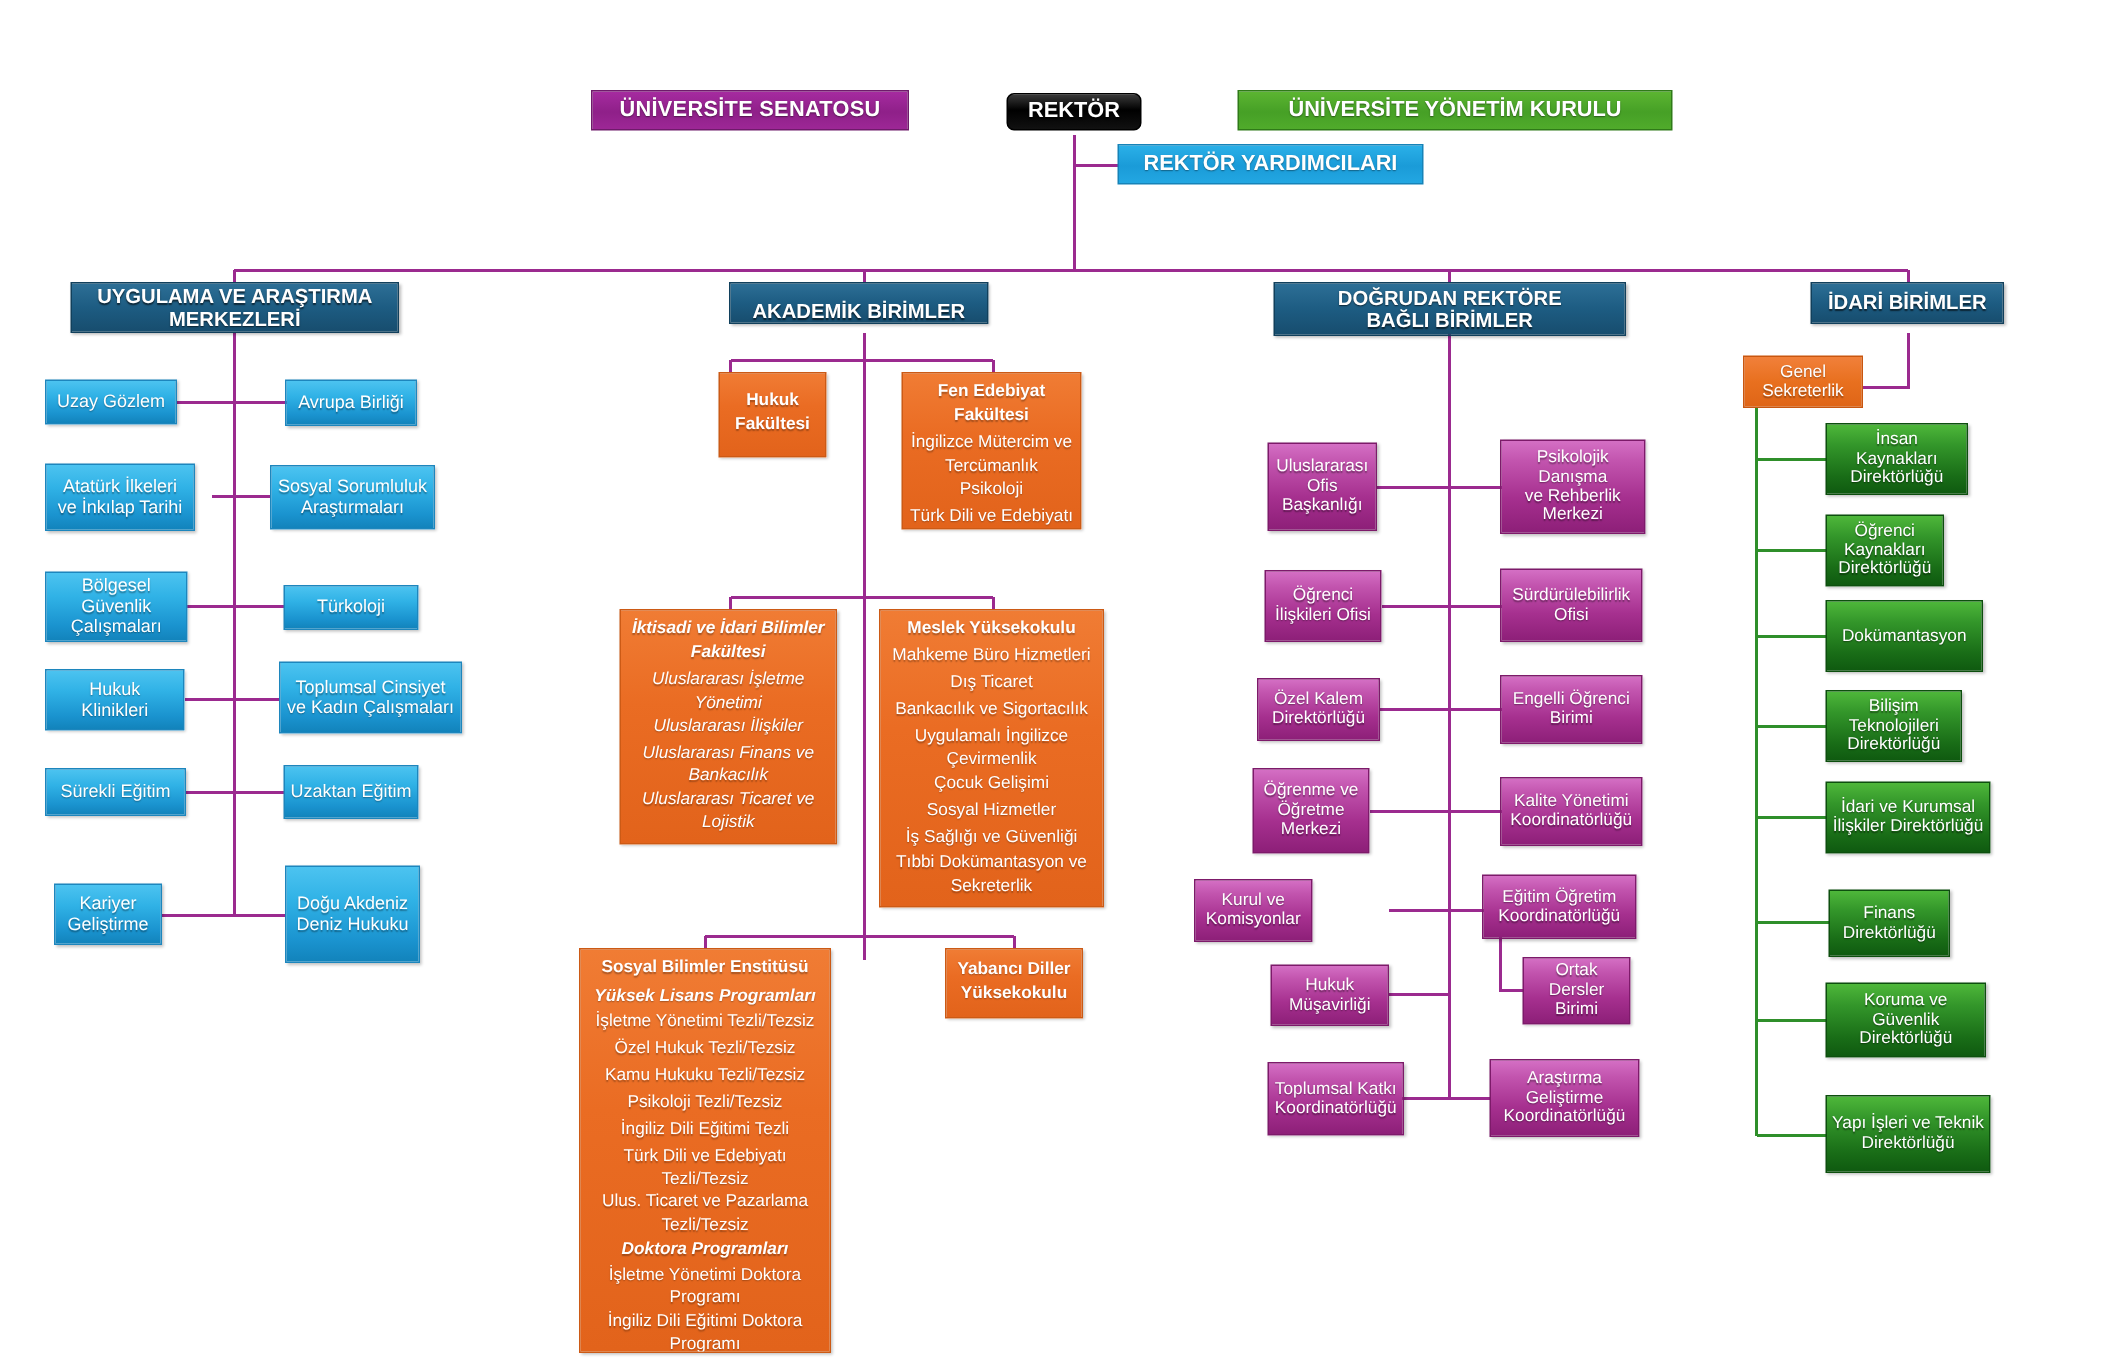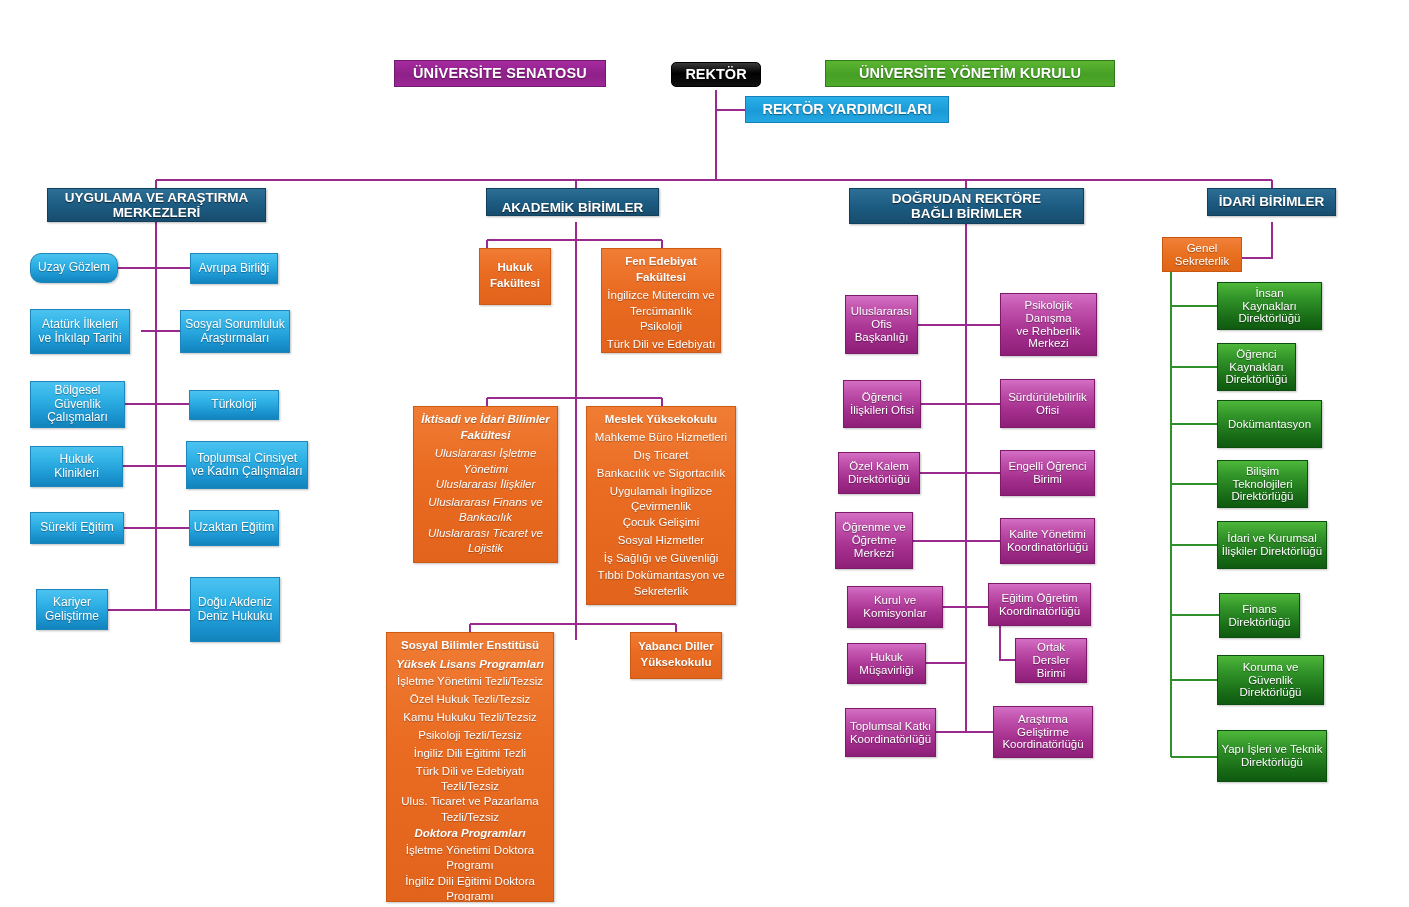--- a/index.html
+++ b/index.html
@@ -213,21 +213,21 @@
 
   <div class="node sec" style="left:849px;top:188px;width:235px;height:36px;">
     <span class="ln">DOĞRUDAN REKTÖRE</span>
     <span class="ln">BAĞLI BİRİMLER</span>
   </div>
 
   <div class="node sec" style="left:1207px;top:188px;width:129px;height:28px;">
     <span class="ln">İDARİ BİRİMLER</span>
   </div>
 
-  <div class="node blue" style="left:30px;top:253px;width:88px;height:30px;border-radius:11px;">
+  <div class="node blue" style="left:30px;top:253px;width:88px;height:30px;">
     <span class="ln">Uzay Gözlem</span>
   </div>
   <div class="node blue" style="left:30px;top:309px;width:100px;height:45px;">
     <span class="ln">Atatürk İlkeleri</span>
     <span class="ln">ve İnkılap Tarihi</span>
   </div>
   <div class="node blue" style="left:30px;top:381px;width:95px;height:47px;">
     <span class="ln">Bölgesel</span>
     <span class="ln">Güvenlik</span>
     <span class="ln">Çalışmaları</span>
@@ -341,21 +341,21 @@
   </div>
   <div class="node purple" style="left:838px;top:452px;width:82px;height:42px;">
     <span class="ln">Özel Kalem</span>
     <span class="ln">Direktörlüğü</span>
   </div>
   <div class="node purple" style="left:835px;top:512px;width:78px;height:57px;">
     <span class="ln">Öğrenme ve</span>
     <span class="ln">Öğretme</span>
     <span class="ln">Merkezi</span>
   </div>
-  <div class="node purple" style="left:847px;top:586px;width:96px;height:42px;">
+  <div class="node purple" style="left:796px;top:586px;width:79px;height:42px;">
     <span class="ln">Kurul ve</span>
     <span class="ln">Komisyonlar</span>
   </div>
   <div class="node purple" style="left:847px;top:643px;width:79px;height:41px;">
     <span class="ln">Hukuk</span>
     <span class="ln">Müşavirliği</span>
   </div>
   <div class="node purple" style="left:845px;top:708px;width:91px;height:49px;">
     <span class="ln">Toplumsal Katkı</span>
     <span class="ln">Koordinatörlüğü</span>
@@ -391,21 +391,21 @@
     <span class="ln">Araştırma</span>
     <span class="ln">Geliştirme</span>
     <span class="ln">Koordinatörlüğü</span>
   </div>
 
   <div class="node gensek" style="left:1162px;top:237px;width:80px;height:35px;">
     <span class="ln">Genel</span>
     <span class="ln">Sekreterlik</span>
   </div>
 
-  <div class="node green" style="left:1217px;top:282px;width:105px;height:48px;">
+  <div class="node green" style="left:1217px;top:282px;width:95px;height:48px;">
     <span class="ln">İnsan</span>
     <span class="ln">Kaynakları</span>
     <span class="ln">Direktörlüğü</span>
   </div>
   <div class="node green" style="left:1217px;top:343px;width:79px;height:48px;">
     <span class="ln">Öğrenci</span>
     <span class="ln">Kaynakları</span>
     <span class="ln">Direktörlüğü</span>
   </div>
   <div class="node green" style="left:1217px;top:400px;width:105px;height:48px;gap:28px;">

